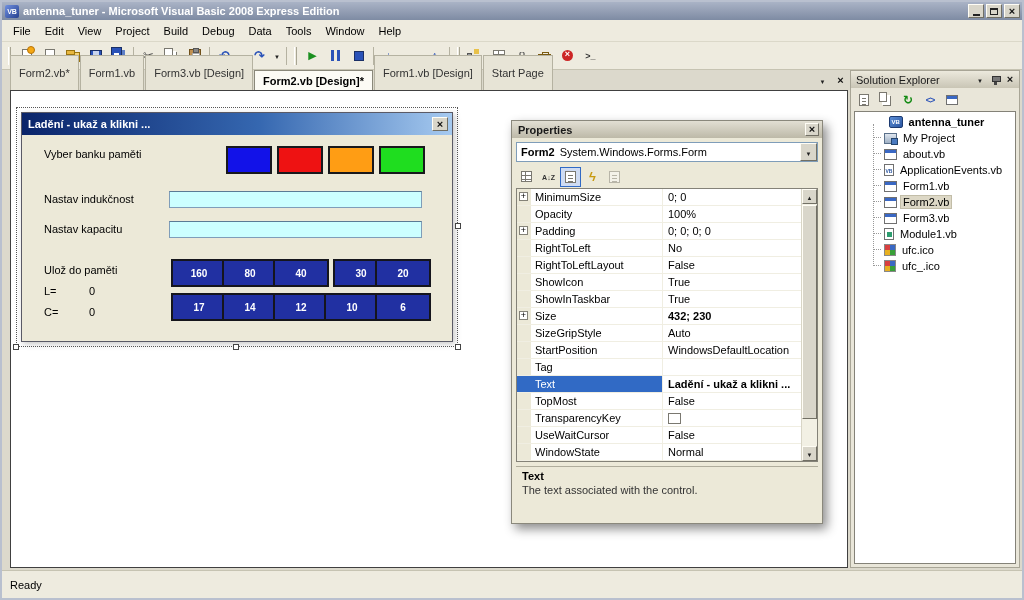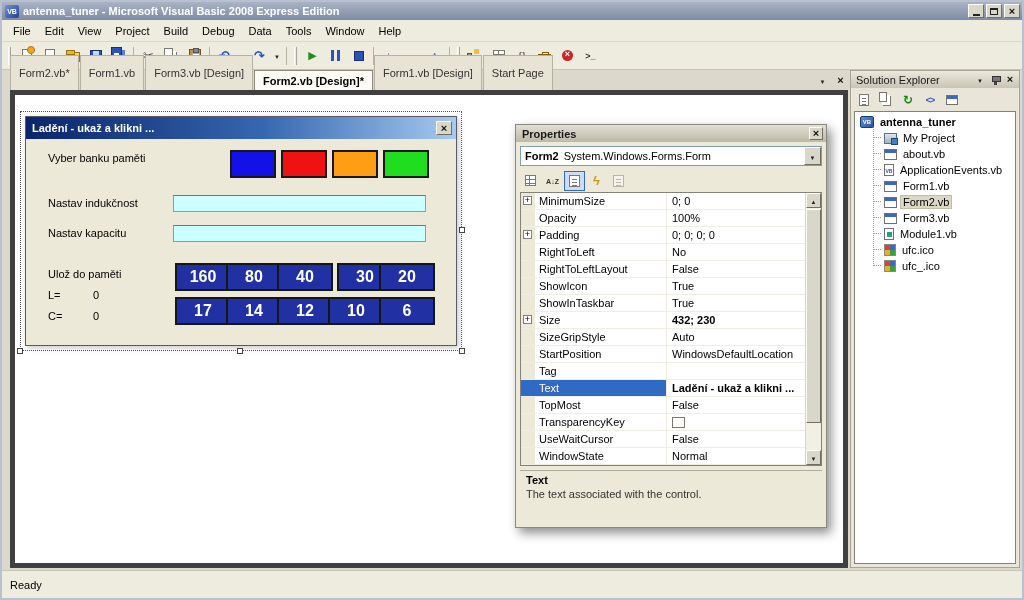--- a/index.html
+++ b/index.html
@@ -62,32 +62,32 @@
 .ic-errlist::after{content:"×";position:absolute;left:0;right:0;top:0;text-align:center;color:#fff;font-size:9px;font-weight:bold;}
 .ic-immed::after{content:">_";font-size:9px;font-weight:bold;color:#333;}
 
 
 .workspace{flex:1;position:relative;}
 .tabstrip{position:absolute;left:8px;top:0;width:838px;height:20px;display:flex;align-items:flex-end;}
 .tab{height:35px;display:flex;align-items:center;padding:0 8px;background:#e7e4d6;border:1px solid #b5b2a1;border-bottom:none;margin-right:1px;color:#333;white-space:nowrap;}
 .tab.active{background:#fcfbf5;font-weight:bold;height:20px;border-color:#8a887a;color:#000;position:relative;z-index:2;}
 .tabextras{margin-left:auto;display:flex;gap:3px;align-items:center;padding-bottom:3px;}
 .tsmall{width:15px;height:14px;display:flex;align-items:center;justify-content:center;}
-.editor{position:absolute;left:8px;top:20px;width:838px;bottom:2px;background:#fff;border:5px solid #404040;}
+.editor{position:absolute;left:8px;top:20px;width:838px;bottom:2px;background:#fff;border:1px solid #404040;}
 
 
 .vbform{position:absolute;left:10px;top:21px;width:432px;height:230px;background:#ece9d8;border:1px solid #5a5a66;outline:1px dotted #555;outline-offset:4px;box-shadow:2px 2px 6px rgba(0,0,0,.22);}
 .vbtitle{height:22px;background:linear-gradient(90deg,#0a246a,#3567b0 55%,#a6caf0);display:flex;align-items:center;color:#fff;font-weight:bold;padding:0 4px 0 6px;}
 .vbtitle .t{flex:1;font-size:11px;white-space:nowrap;overflow:hidden;}
 .vbclose{width:16px;height:14px;display:flex;align-items:center;justify-content:center;position:relative;}
 .vbbody{position:absolute;left:0;top:22px;right:0;bottom:0;}
 .flabel{position:absolute;font-size:11px;white-space:nowrap;}
 .bankbtn{position:absolute;width:46px;height:28px;border:2px solid #18181c;top:11px;}
 .tb{position:absolute;left:147px;width:253px;height:17px;border:1px solid #7f9db9;border-top-color:#5a7a94;}
-.membtn{position:absolute;width:56px;height:28px;border:2px solid #15151c;color:#fff;font-weight:bold;font-size:16px;display:flex;align-items:center;justify-content:center;}
+.membtn{position:absolute;width:56px;height:28px;border:2px solid #15151c;color:#fff;font-weight:bold;font-size:10px;display:flex;align-items:center;justify-content:center;}
 .handle{position:absolute;width:6px;height:6px;background:#fff;border:1px solid #444;}
 .h-bl{left:-9px;bottom:-9px;}.h-bc{left:calc(50% - 4px);bottom:-9px;}.h-br{right:-9px;bottom:-9px;}.h-mr{right:-9px;top:calc(50% - 4px);}
 
 
 .props{position:absolute;left:500px;top:29px;width:312px;height:404px;background:#ece9d8;border:1px solid #8a887c;box-shadow:4px 5px 10px rgba(0,0,0,.45);display:flex;flex-direction:column;}
 .ptitle{height:17px;background:linear-gradient(180deg,#e2dfd3,#bdb9a8);display:flex;align-items:center;padding:0 3px 0 6px;font-weight:bold;color:#1a1a1a;flex:0 0 auto;}
 .ptitle .t{flex:1;}
 .pclose{width:14px;height:13px;display:flex;align-items:center;justify-content:center;position:relative;}
 .pcombo{margin:4px 4px 3px;height:20px;background:#fff;border:1px solid #7f9db9;display:flex;align-items:center;padding-left:4px;flex:0 0 auto;overflow:hidden;}
 .pcombo .nm{font-weight:bold;margin-right:5px;white-space:nowrap;}
@@ -139,21 +139,21 @@
 .ic-sprops::before{content:"";position:absolute;left:2px;right:2px;top:3px;height:1px;background:#7a7870;box-shadow:0 3px 0 #7a7870,0 6px 0 #7a7870;}
 .ic-showall{width:8px;height:10px;background:#fff;border:1px solid #7a7870;box-shadow:3px 3px 0 0 #fff,4px 4px 0 0 #7a7870;margin:-3px 4px 3px -2px;}
 .ic-refresh::after{content:"↻";font-size:12px;font-weight:bold;color:#128a12;}
 .ic-viewcode::after{content:"<>";font-size:9px;font-weight:bold;color:#2a52b8;letter-spacing:-1px;}
 .ic-viewdes{width:12px;height:10px;background:#fff;border:1px solid #707070;}
 .ic-viewdes::before{content:"";position:absolute;left:0;right:0;top:0;height:3px;background:#3a68c4;}
 .tree{flex:1;margin:0 3px 3px;background:#fff;border:1px solid #848278;padding-top:2px;overflow:hidden;position:relative;}
 .guide{position:absolute;left:18px;top:12px;height:142px;border-left:1px dotted #999;}
 .titem{height:16px;display:flex;align-items:center;white-space:nowrap;position:relative;z-index:1;}
 .titem .lbl{padding:0 2px;}
-.titem.root{padding-left:5px;}
+.titem.root{padding-left:5px;justify-content:center;}
 .titem.root .lbl{font-weight:bold;}
 .titem.child{padding-left:19px;}
 .titem.child::before{content:"";display:inline-block;width:7px;height:1px;border-top:1px dotted #999;margin-right:3px;flex:0 0 auto;}
 .titem.selected .lbl{background:#ddd8c6;outline:1px solid #c2bda8;}
 .tico{flex:0 0 auto;margin-right:4px;position:relative;display:inline-block;}
 .tico-project{width:14px;height:12px;background:linear-gradient(135deg,#5b8ed6,#2a55a0);border:1px solid #1c3a70;border-radius:2px;color:#fff;font-size:6px;font-weight:bold;text-align:center;line-height:10px;}
 .tico-project::after{content:"VB";}
 .tico-myproject{width:13px;height:11px;background:linear-gradient(#dfe6ef,#9fb0c4);border:1px solid #5a708a;}
 .tico-myproject::after{content:"";position:absolute;right:-2px;bottom:-2px;width:5px;height:5px;background:#4a7ac0;border:1px solid #24456e;}
 .tico-form{width:13px;height:11px;background:#fff;border:1px solid #707070;}

